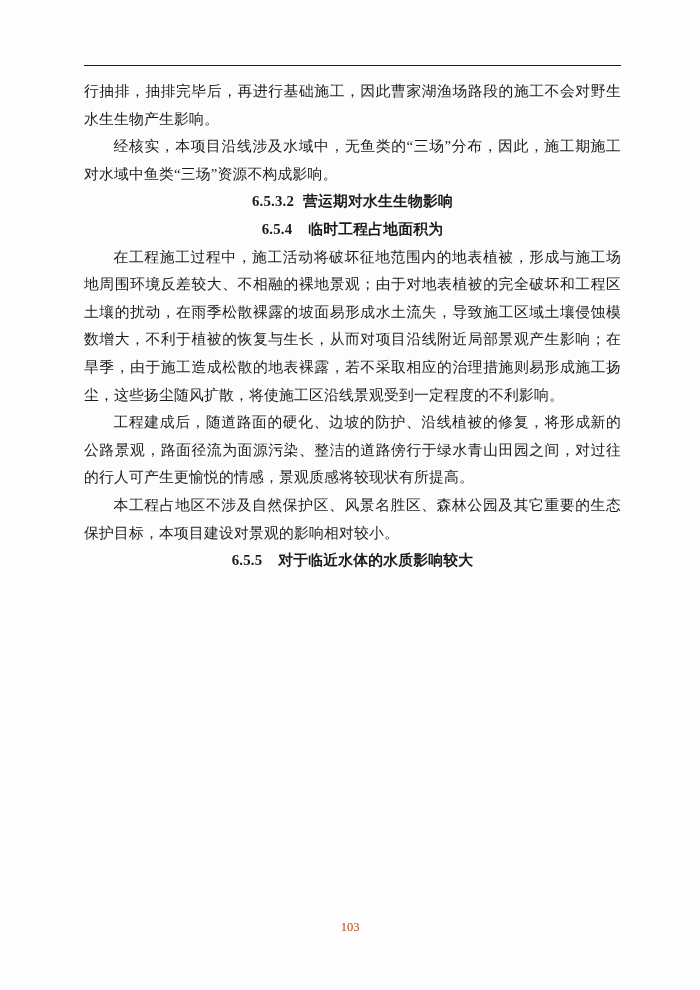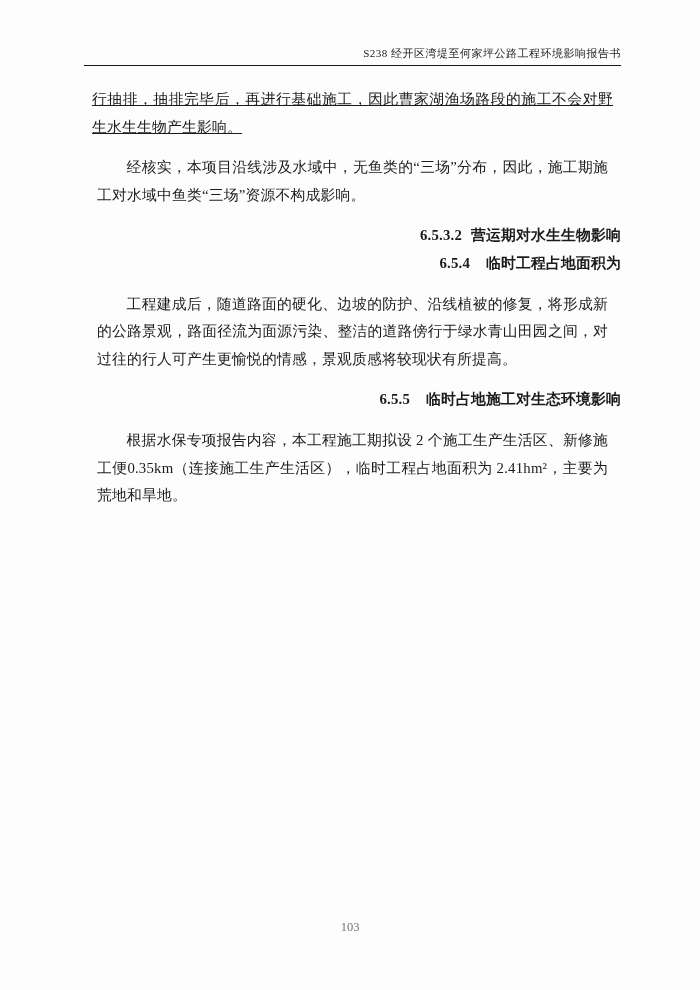--- a/index.html
+++ b/index.html
@@ -40,83 +40,82 @@
     position: absolute;
     top: 78px;
     left: 84px;
     width: 537px;
     font-size: 14.8px;
     line-height: 27.6px;
     text-align: justify;
     letter-spacing: 0.2px;
   }
   .para {
-    margin: 13px;
+    margin: 0;
     text-indent: 2em;
   }
   .para-cont {
-    margin: 8px;
+    margin: 0;
     text-indent: 0;
-    text-decoration: underline;
   }
   .sec-heading {
     margin: 0;
     font-size: 14.8px;
     font-weight: 700;
     line-height: 27.6px;
-    text-align: right;
+    text-align: center;
   }
   .sec-heading .h-num-sub {
     margin-right: 9px;
   }
   .sec-heading .h-num-main {
     margin-right: 16px;
   }
   .page-number {
     position: absolute;
     top: 920px;
     left: 0;
     width: 700px;
     text-align: center;
     font-size: 12.5px;
-    color: #737373;
+    color: #c2410c;
   }
 </style>
 </head>
 <body>
 
 <div class="page">
 
-  <div class="running-header">S238 经开区湾堤至何家坪公路工程环境影响报告书</div>
 
   <div class="header-rule"></div>
 
   <div class="doc-body">
 
     <p class="para-cont">行抽排，抽排完毕后，再进行基础施工，因此曹家湖渔场路段的施工不会对野生水生生物产生影响。</p>
 
     <p class="para">经核实，本项目沿线涉及水域中，无鱼类的“三场”分布，因此，施工期施工对水域中鱼类“三场”资源不构成影响。</p>
 
     <h3 class="sec-heading">
       <span class="h-num-sub">6.5.3.2</span><span>营运期对水生生物影响</span>
     </h3>
 
 
     <h3 class="sec-heading">
       <span class="h-num-main">6.5.4</span><span>临时工程占地面积为</span>
     </h3>
 
+    <p class="para">在工程施工过程中，施工活动将破坏征地范围内的地表植被，形成与施工场地周围环境反差较大、不相融的裸地景观；由于对地表植被的完全破坏和工程区土壤的扰动，在雨季松散裸露的坡面易形成水土流失，导致施工区域土壤侵蚀模数增大，不利于植被的恢复与生长，从而对项目沿线附近局部景观产生影响；在旱季，由于施工造成松散的地表裸露，若不采取相应的治理措施则易形成施工扬尘，这些扬尘随风扩散，将使施工区沿线景观受到一定程度的不利影响。</p>
 
     <p class="para">工程建成后，随道路面的硬化、边坡的防护、沿线植被的修复，将形成新的公路景观，路面径流为面源污染、整洁的道路傍行于绿水青山田园之间，对过往的行人可产生更愉悦的情感，景观质感将较现状有所提高。</p>
 
+    <p class="para">本工程占地区不涉及自然保护区、风景名胜区、森林公园及其它重要的生态保护目标，本项目建设对景观的影响相对较小。</p>
 
     <h3 class="sec-heading">
-      <span class="h-num-main">6.5.5</span><span>临时占地施工对生态环境影响</span>
+      <span class="h-num-main">6.5.5</span><span>对于临近水体的水质影响较大</span>
     </h3>
 
-    <p class="para">根据水保专项报告内容，本工程施工期拟设 2 个施工生产生活区、新修施工便0.35km（连接施工生产生活区），临时工程占地面积为 2.41hm²，主要为荒地和旱地。</p>
 
 
   </div>
 
   <div class="page-number">103</div>
 
 </div>
 
 </body></html>

